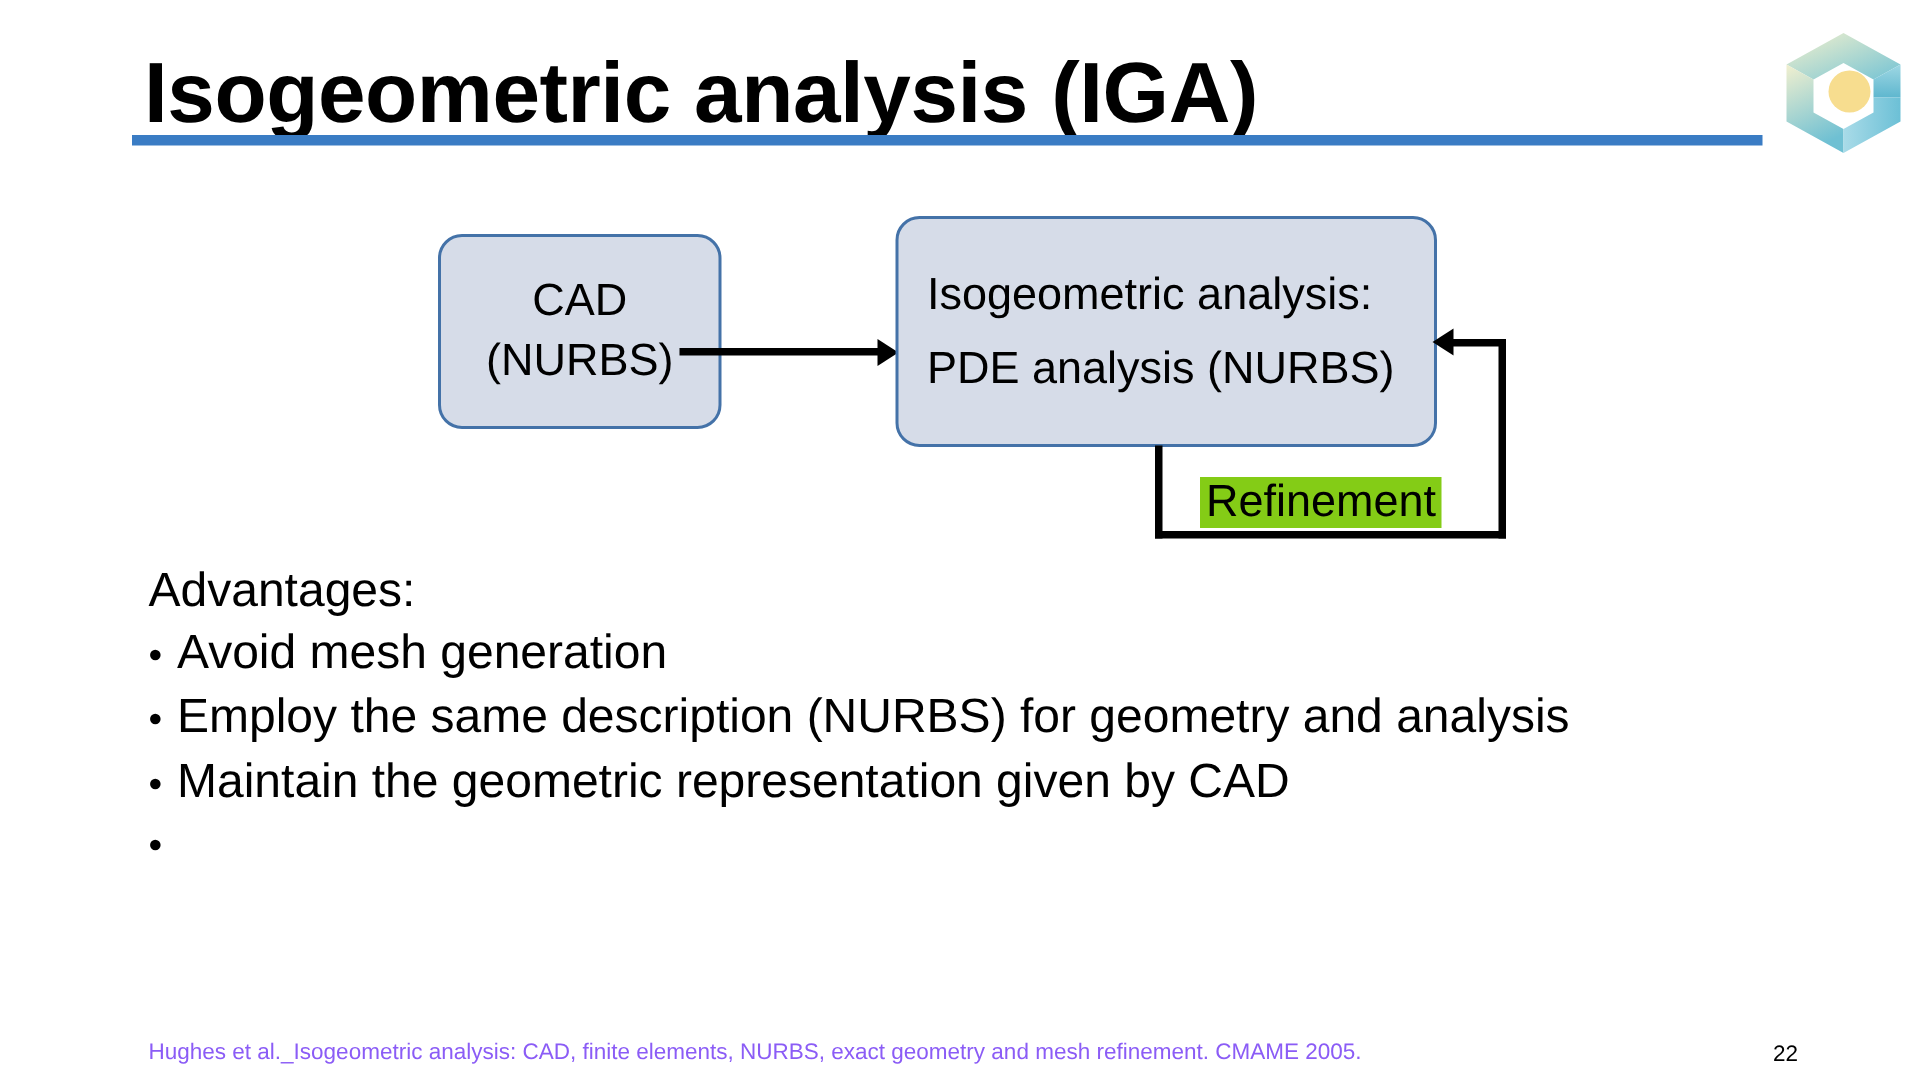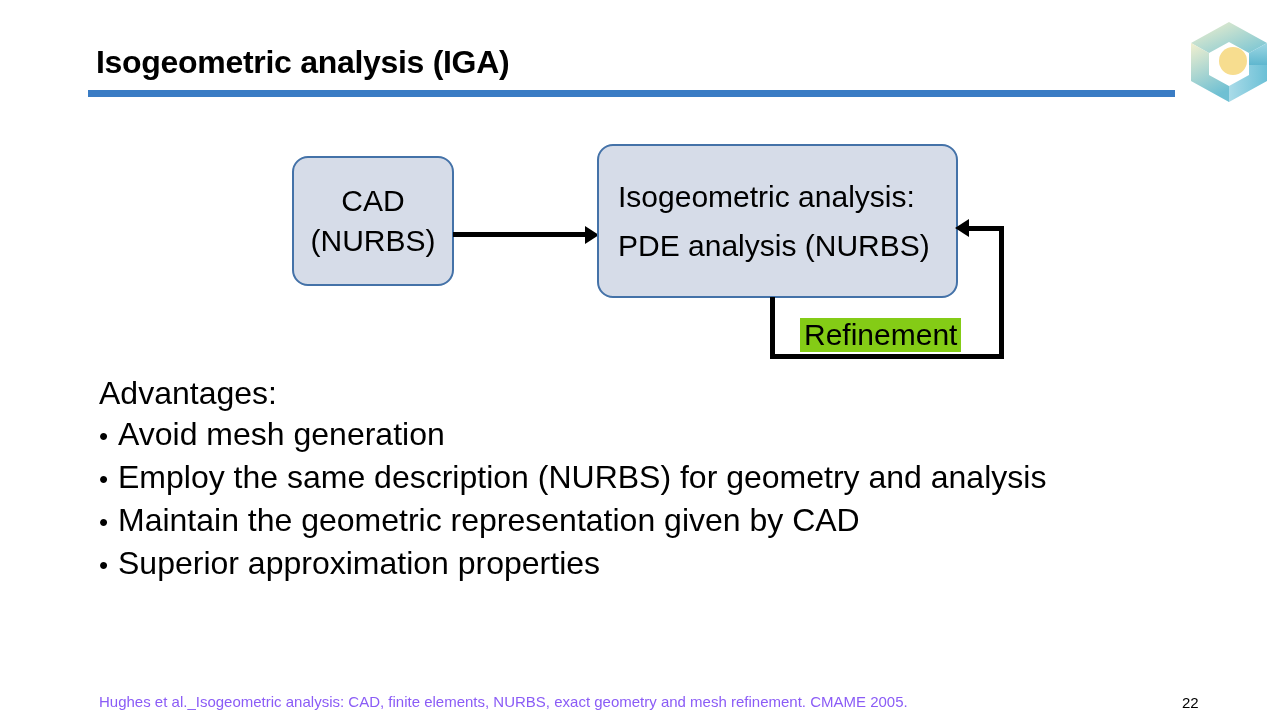--- a/index.html
+++ b/index.html
@@ -15,21 +15,21 @@
     overflow: hidden;
     font-family: "Liberation Sans", sans-serif;
     color: #000000;
   }
 
   
   #slide-title {
     position: absolute;
     left: 96px;
     top: 36px;
-    font-size: 32px;
+    font-size: 57px;
     font-weight: bold;
     letter-spacing: -0.3px;
     line-height: 52px;
     white-space: nowrap;
     color: #000000;
   }
   #title-rule {
     position: absolute;
     left: 88px;
     top: 90px;
@@ -51,21 +51,21 @@
   .flow-box {
     position: absolute;
     box-sizing: border-box;
     background: #d6dce8;
     border: 2px solid #4472a8;
     border-radius: 16px;
   }
   #box-cad {
     left: 292px;
     top: 156px;
-    width: 162px;
+    width: 189px;
     height: 130px;
     display: flex;
     flex-direction: column;
     align-items: center;
     justify-content: center;
   }
   #box-cad .line {
     font-size: 30px;
     line-height: 40px;
     white-space: nowrap;
@@ -277,20 +277,19 @@
     <div class="bullet-row">
       <span class="bullet-dot">•</span>
       <span>Employ the same description (NURBS) for geometry and analysis</span>
     </div>
     <div class="bullet-row">
       <span class="bullet-dot">•</span>
       <span>Maintain the geometric representation given by CAD</span>
     </div>
     <div class="bullet-row">
       <span class="bullet-dot">•</span>
-      <span>Superior approximation properties</span>
     </div>
   </div>
 
   <div id="footer-citation">Hughes et al._Isogeometric analysis: CAD, finite elements, NURBS, exact geometry and mesh refinement. CMAME 2005.</div>
   <div id="footer-pagenum">22</div>
 
 </div>
 
 </body></html>

